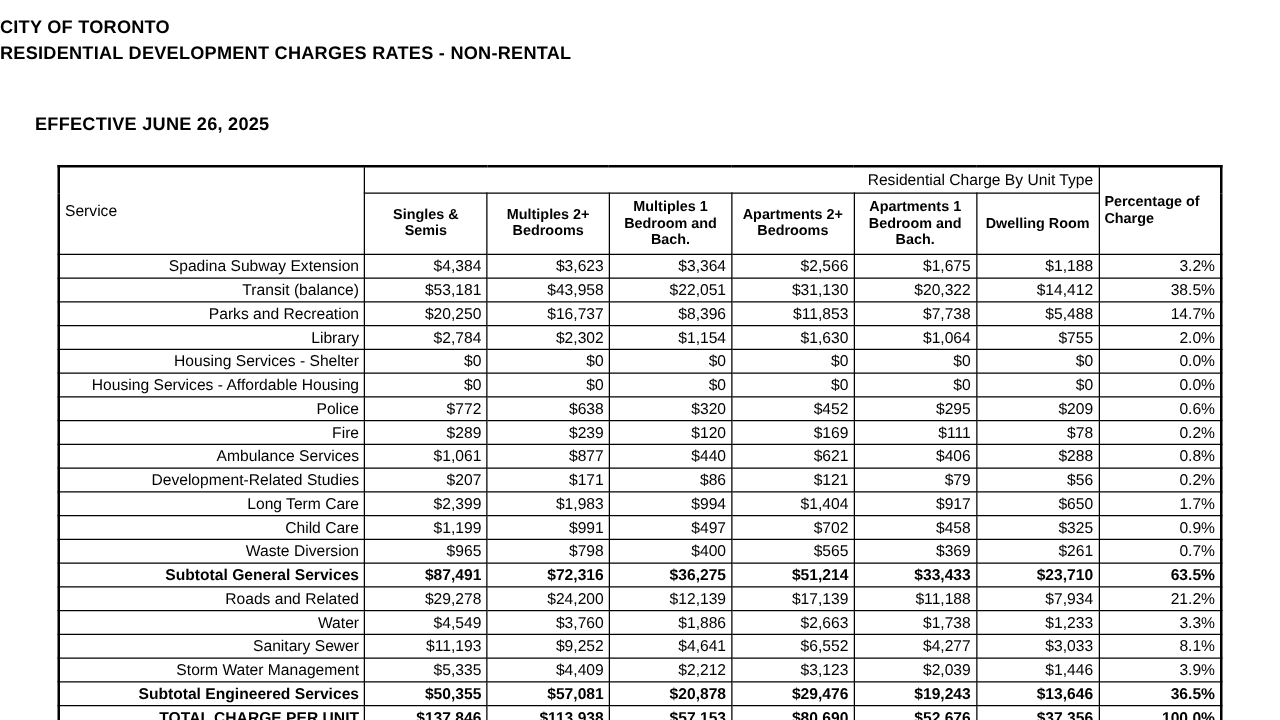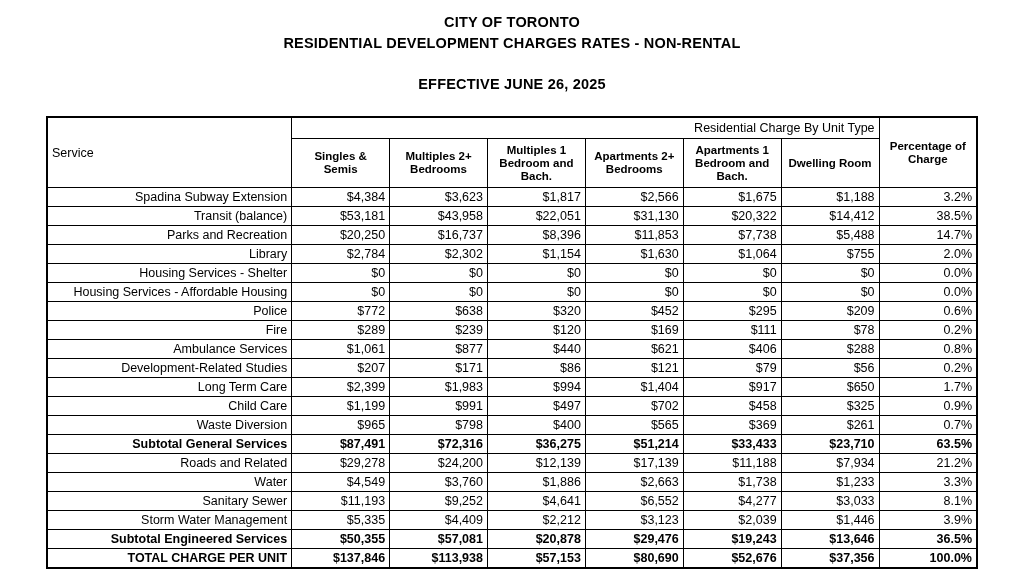--- a/index.html
+++ b/index.html
@@ -14,34 +14,34 @@
     color: #000000;
     overflow: hidden;
   }
   .page {
     position: relative;
     width: 1024px;
     height: 576px;
     box-sizing: border-box;
   }
   .titles {
-    text-align: center;
     padding-top: 12px;
   }
   .titles .line {
     font-weight: bold;
     font-size: 14.5px;
     letter-spacing: 0.2px;
     line-height: 21px;
   }
   .titles .effective {
     font-weight: bold;
     font-size: 14.5px;
-    margin-top: 22px;
+    margin-top: 38px;
     letter-spacing: 0.2px;
+    padding-left: 28px;
   }
   .table-wrap {
     margin: 24px 46px 0 46px;
   }
   table.dc {
     border-collapse: collapse;
     width: 932px;
     table-layout: fixed;
     font-size: 12px;
   }
@@ -68,21 +68,21 @@
     padding-top: 6px;
   }
   th.unit-head {
     text-align: center;
     font-weight: bold;
     font-size: 11.5px;
     line-height: 13px;
     height: 46px;
   }
   th.pct-head {
-    text-align: center;
+    text-align: left;
     font-weight: bold;
     font-size: 11.5px;
     line-height: 13px;
     vertical-align: middle;
     margin-left: 32px;
   }
   td.svc {
     text-align: right;
     font-size: 12.5px;
     height: 16px;
@@ -143,21 +143,21 @@
           <th class="unit-head">Apartments 2+ Bedrooms</th>
           <th class="unit-head">Apartments 1 Bedroom and Bach.</th>
           <th class="unit-head">Dwelling Room</th>
         </tr>
       </thead>
       <tbody id="rates-body">
           <tr>
             <td class="svc">Spadina Subway Extension</td>
             <td class="num">$4,384</td>
             <td class="num">$3,623</td>
-            <td class="num">$1,817</td>
+            <td class="num">$3,364</td>
             <td class="num">$2,566</td>
             <td class="num">$1,675</td>
             <td class="num">$1,188</td>
             <td class="num">3.2%</td>
           </tr>
           <tr>
             <td class="svc">Transit (balance)</td>
             <td class="num">$53,181</td>
             <td class="num">$43,958</td>
             <td class="num">$22,051</td>

